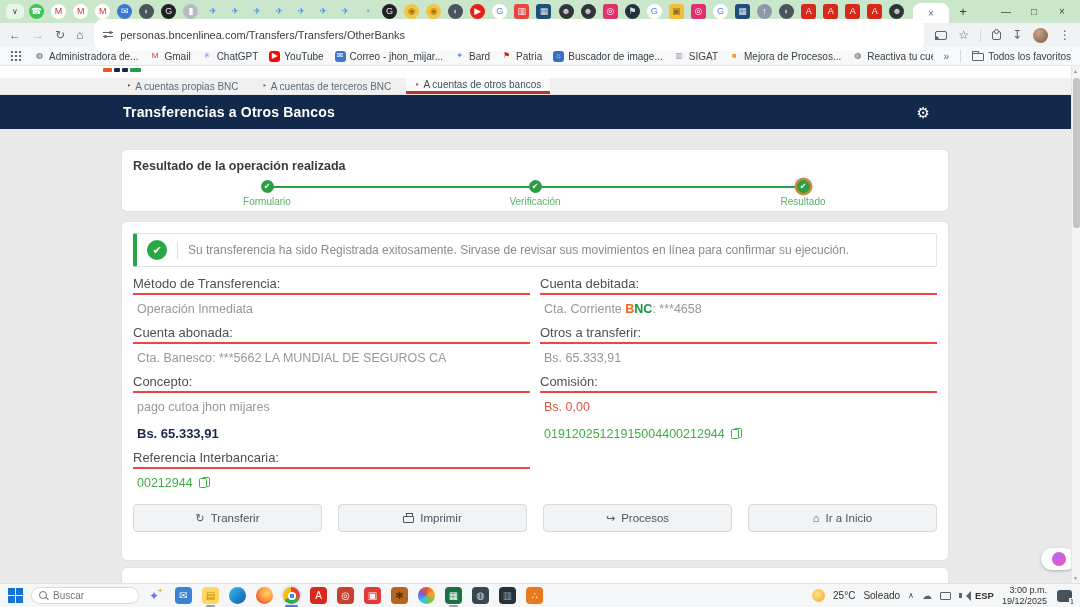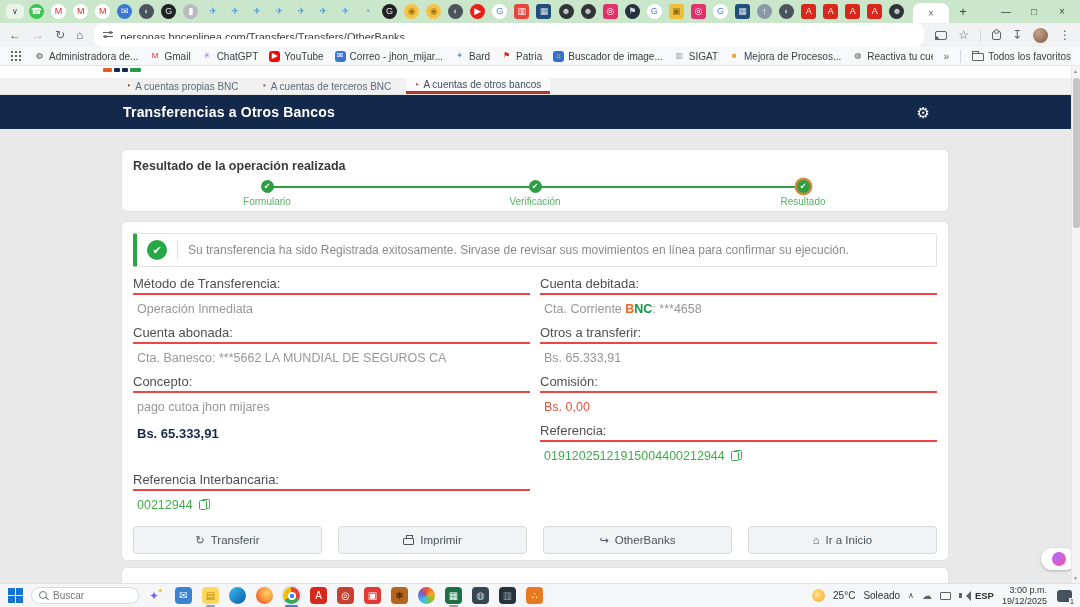--- a/index.html
+++ b/index.html
@@ -14,21 +14,21 @@
 .ptab.sq{border-radius:3px}
 .active-tab{width:36px;height:20px;background:#fff;border-radius:8px 8px 0 0;align-self:flex-end;display:flex;align-items:center;justify-content:center;font-size:10px;color:#5f6368;margin-left:8px;flex:0 0 auto}
 .newtab{width:18px;height:18px;display:flex;align-items:center;justify-content:center;font-size:13px;color:#3c4043;margin-left:5px;flex:0 0 auto}
 .win-ctl{display:flex;margin-left:auto}
 .win-ctl span{width:28px;text-align:center;font-size:10px;color:#3c4043;line-height:23px}
 
 
 .toolbar{height:24px;background:#f0f2f4;display:flex;align-items:center;padding:0 9px;gap:11px}
 .nav-ic{font-size:12px;color:#5f6368;line-height:1}
 .nav-ic.dis{color:#b3b6b9}
-.omnibox{flex:1;height:24px;background:#fff;border-radius:9px;display:flex;padding:8px 9px;gap:7px;min-width:0}
+.omnibox{flex:1;height:24px;background:#fff;border-radius:9px;display:flex;align-items:center;padding:16px 9px;gap:7px;min-width:0}
 .ic-tune{width:10px;height:8px;position:relative;flex:0 0 10px}
 .ic-tune::before{content:"";position:absolute;top:1px;left:0;right:0;height:1.4px;background:#5f6368;box-shadow:0 4px 0 #5f6368}
 .ic-tune::after{content:"";position:absolute;top:0;left:6px;width:3px;height:3px;border-radius:50%;background:#5f6368;box-shadow:-5px 4px 0 #5f6368}
 .url{font-size:11px;color:#3c4043;white-space:nowrap;overflow:hidden}
 .ic-cast{width:12px;height:9px;border:1.3px solid #5f6368;border-radius:2px;position:relative}
 .ic-cast::after{content:"";position:absolute;left:-1px;bottom:-1px;width:4px;height:4px;background:#5f6368;border-radius:0 100% 0 0}
 .tb-div{width:1px;height:13px;background:#d5d8da}
 .ic-ext{width:9px;height:9px;border:1.3px solid #5f6368;border-radius:2px;position:relative}
 .ic-ext::before{content:"";position:absolute;top:-3px;left:1.5px;width:3px;height:3px;border:1.3px solid #5f6368;border-radius:50%;background:#f0f2f4}
 .avatar{width:15px;height:15px;border-radius:50%;background:radial-gradient(circle at 35% 30%,#caa58b,#7d5843)}
@@ -351,42 +351,41 @@
           <div class="f-value">pago cutoa jhon mijares</div>
         </div>
         <div class="field">
           <div class="f-label">Comisión:</div>
           <div class="f-value red">Bs. 0,00</div>
         </div>
         <div class="field">
           <div class="f-value total">Bs. 65.333,91</div>
         </div>
         <div class="field">
-          <div class="f-label">Referencia:</div>
           <div class="f-value green bold"><span>01912025121915004400212944</span><span class="copy-ic"></span></div>
         </div>
         <div class="field">
           <div class="f-label">Referencia Interbancaria:</div>
           <div class="f-value green"><span>00212944</span><span class="copy-ic"></span></div>
         </div>
         <div class="field"></div>
       </div>
 
       <div class="btn-row">
         <div class="btn">
           <span class="b-ic">↻</span>
           <span>Transferir</span>
         </div>
         <div class="btn">
           <span class="ic-print"></span>
           <span>Imprimir</span>
         </div>
         <div class="btn">
           <span class="b-ic">↪</span>
-          <span>OtherBanks</span>
+          <span>Procesos</span>
         </div>
         <div class="btn">
           <span class="b-ic">⌂</span>
           <span>Ir a Inicio</span>
         </div>
       </div>
     </div>
 
     <div class="card-next"></div>
 

